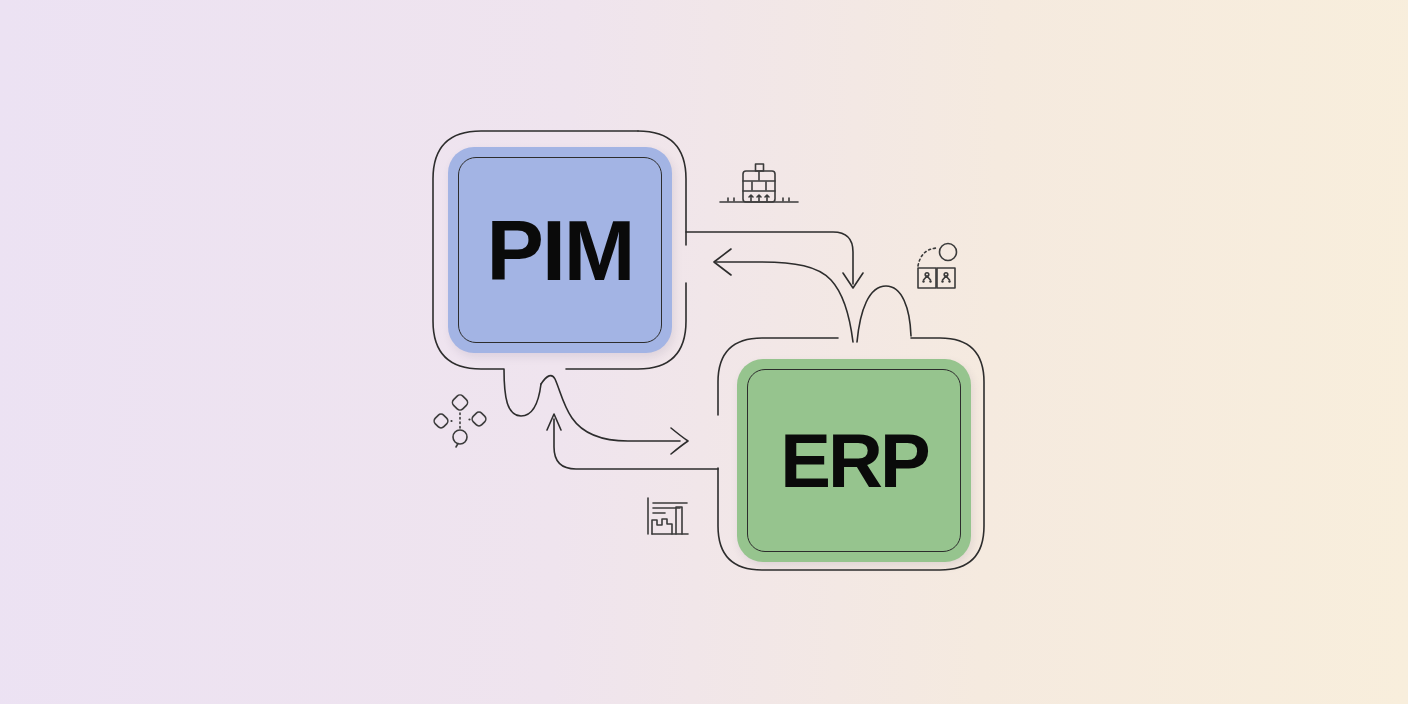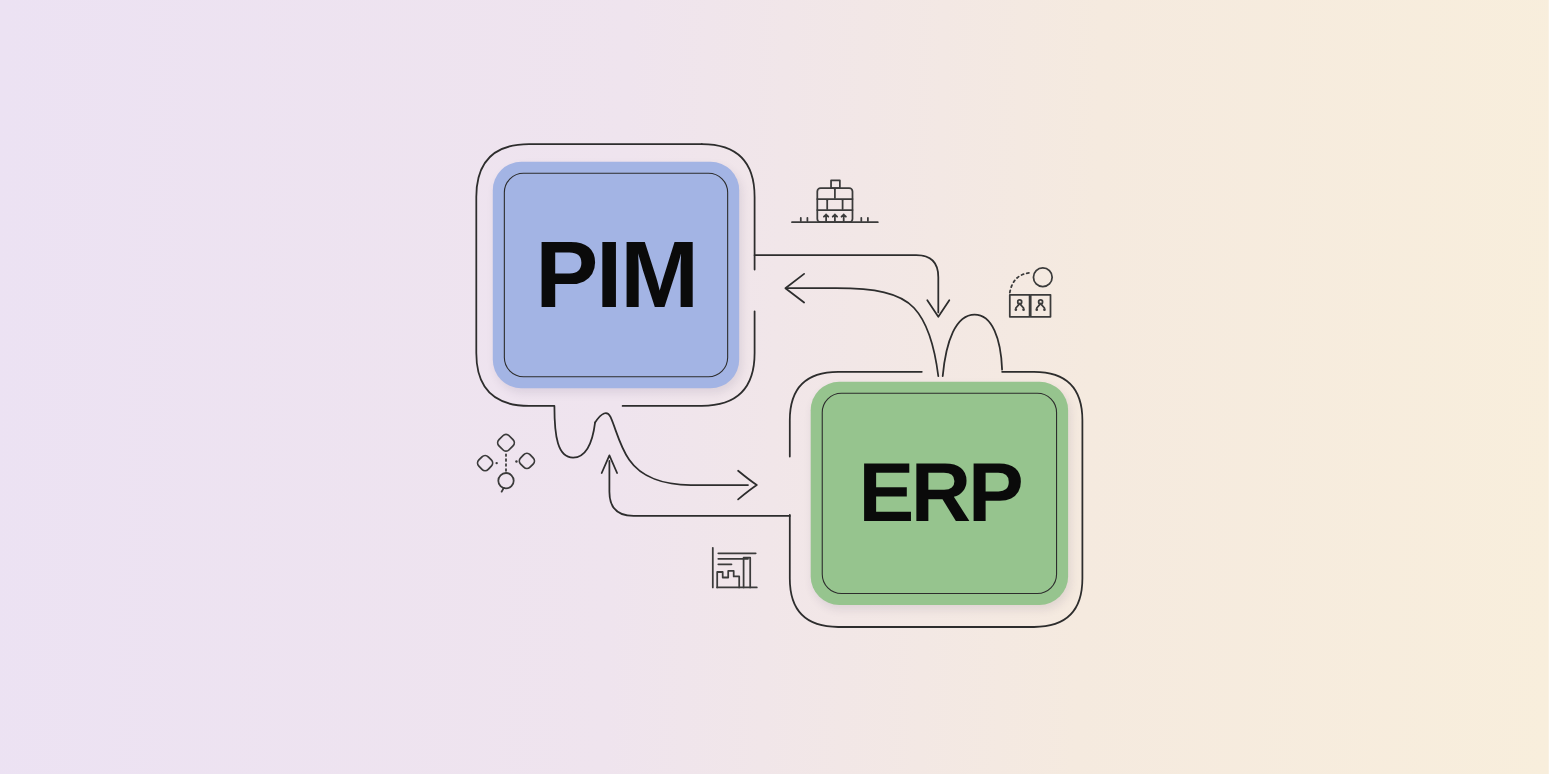--- a/index.html
+++ b/index.html
@@ -7,21 +7,21 @@
   .canvas{position:relative;width:1408px;height:704px;
     background:linear-gradient(92deg,#ece2f3 0%,#efe4ee 40%,#f5eadf 70%,#f8eedc 100%);}
   .overlay{position:absolute;left:0;top:0;width:1408px;height:704px;pointer-events:none;}
   .overlay path{fill:none;stroke:#2d2d2d;stroke-width:1.6;stroke-linecap:round;stroke-linejoin:round;}
   .node{position:absolute;border-radius:26px;box-shadow:2px 4px 8px rgba(60,50,90,.10);}
   .node-inner{position:absolute;left:10px;top:10px;right:10px;bottom:10px;
     border:1.4px solid #2d2d2d;border-radius:18px;display:flex;align-items:center;justify-content:center;}
   .node-label{font-weight:700;color:#0a0a0a;line-height:1;}
   .pim{left:448px;top:147px;width:224px;height:206px;}
   .pim .node-label{font-size:86px;letter-spacing:-2px;}
-  .erp{left:737px;top:347px;width:234px;height:203px;}
+  .erp{left:737px;top:359px;width:234px;height:203px;}
   .erp .node-label{font-size:76px;letter-spacing:-3px;}
   .icon{position:absolute;}
   .icon svg *{fill:none;stroke:#3b3b3b;stroke-width:1.6;stroke-linecap:round;stroke-linejoin:round;}
   .icon svg .dot{fill:#3b3b3b;stroke:none;}
 </style>
 </head>
 <body>
 
 <div class="canvas" style="background: linear-gradient(92deg, rgb(236, 226, 243) 0%, rgb(239, 228, 238) 40%, rgb(245, 234, 223) 70%, rgb(248, 238, 220) 100%);">
 

